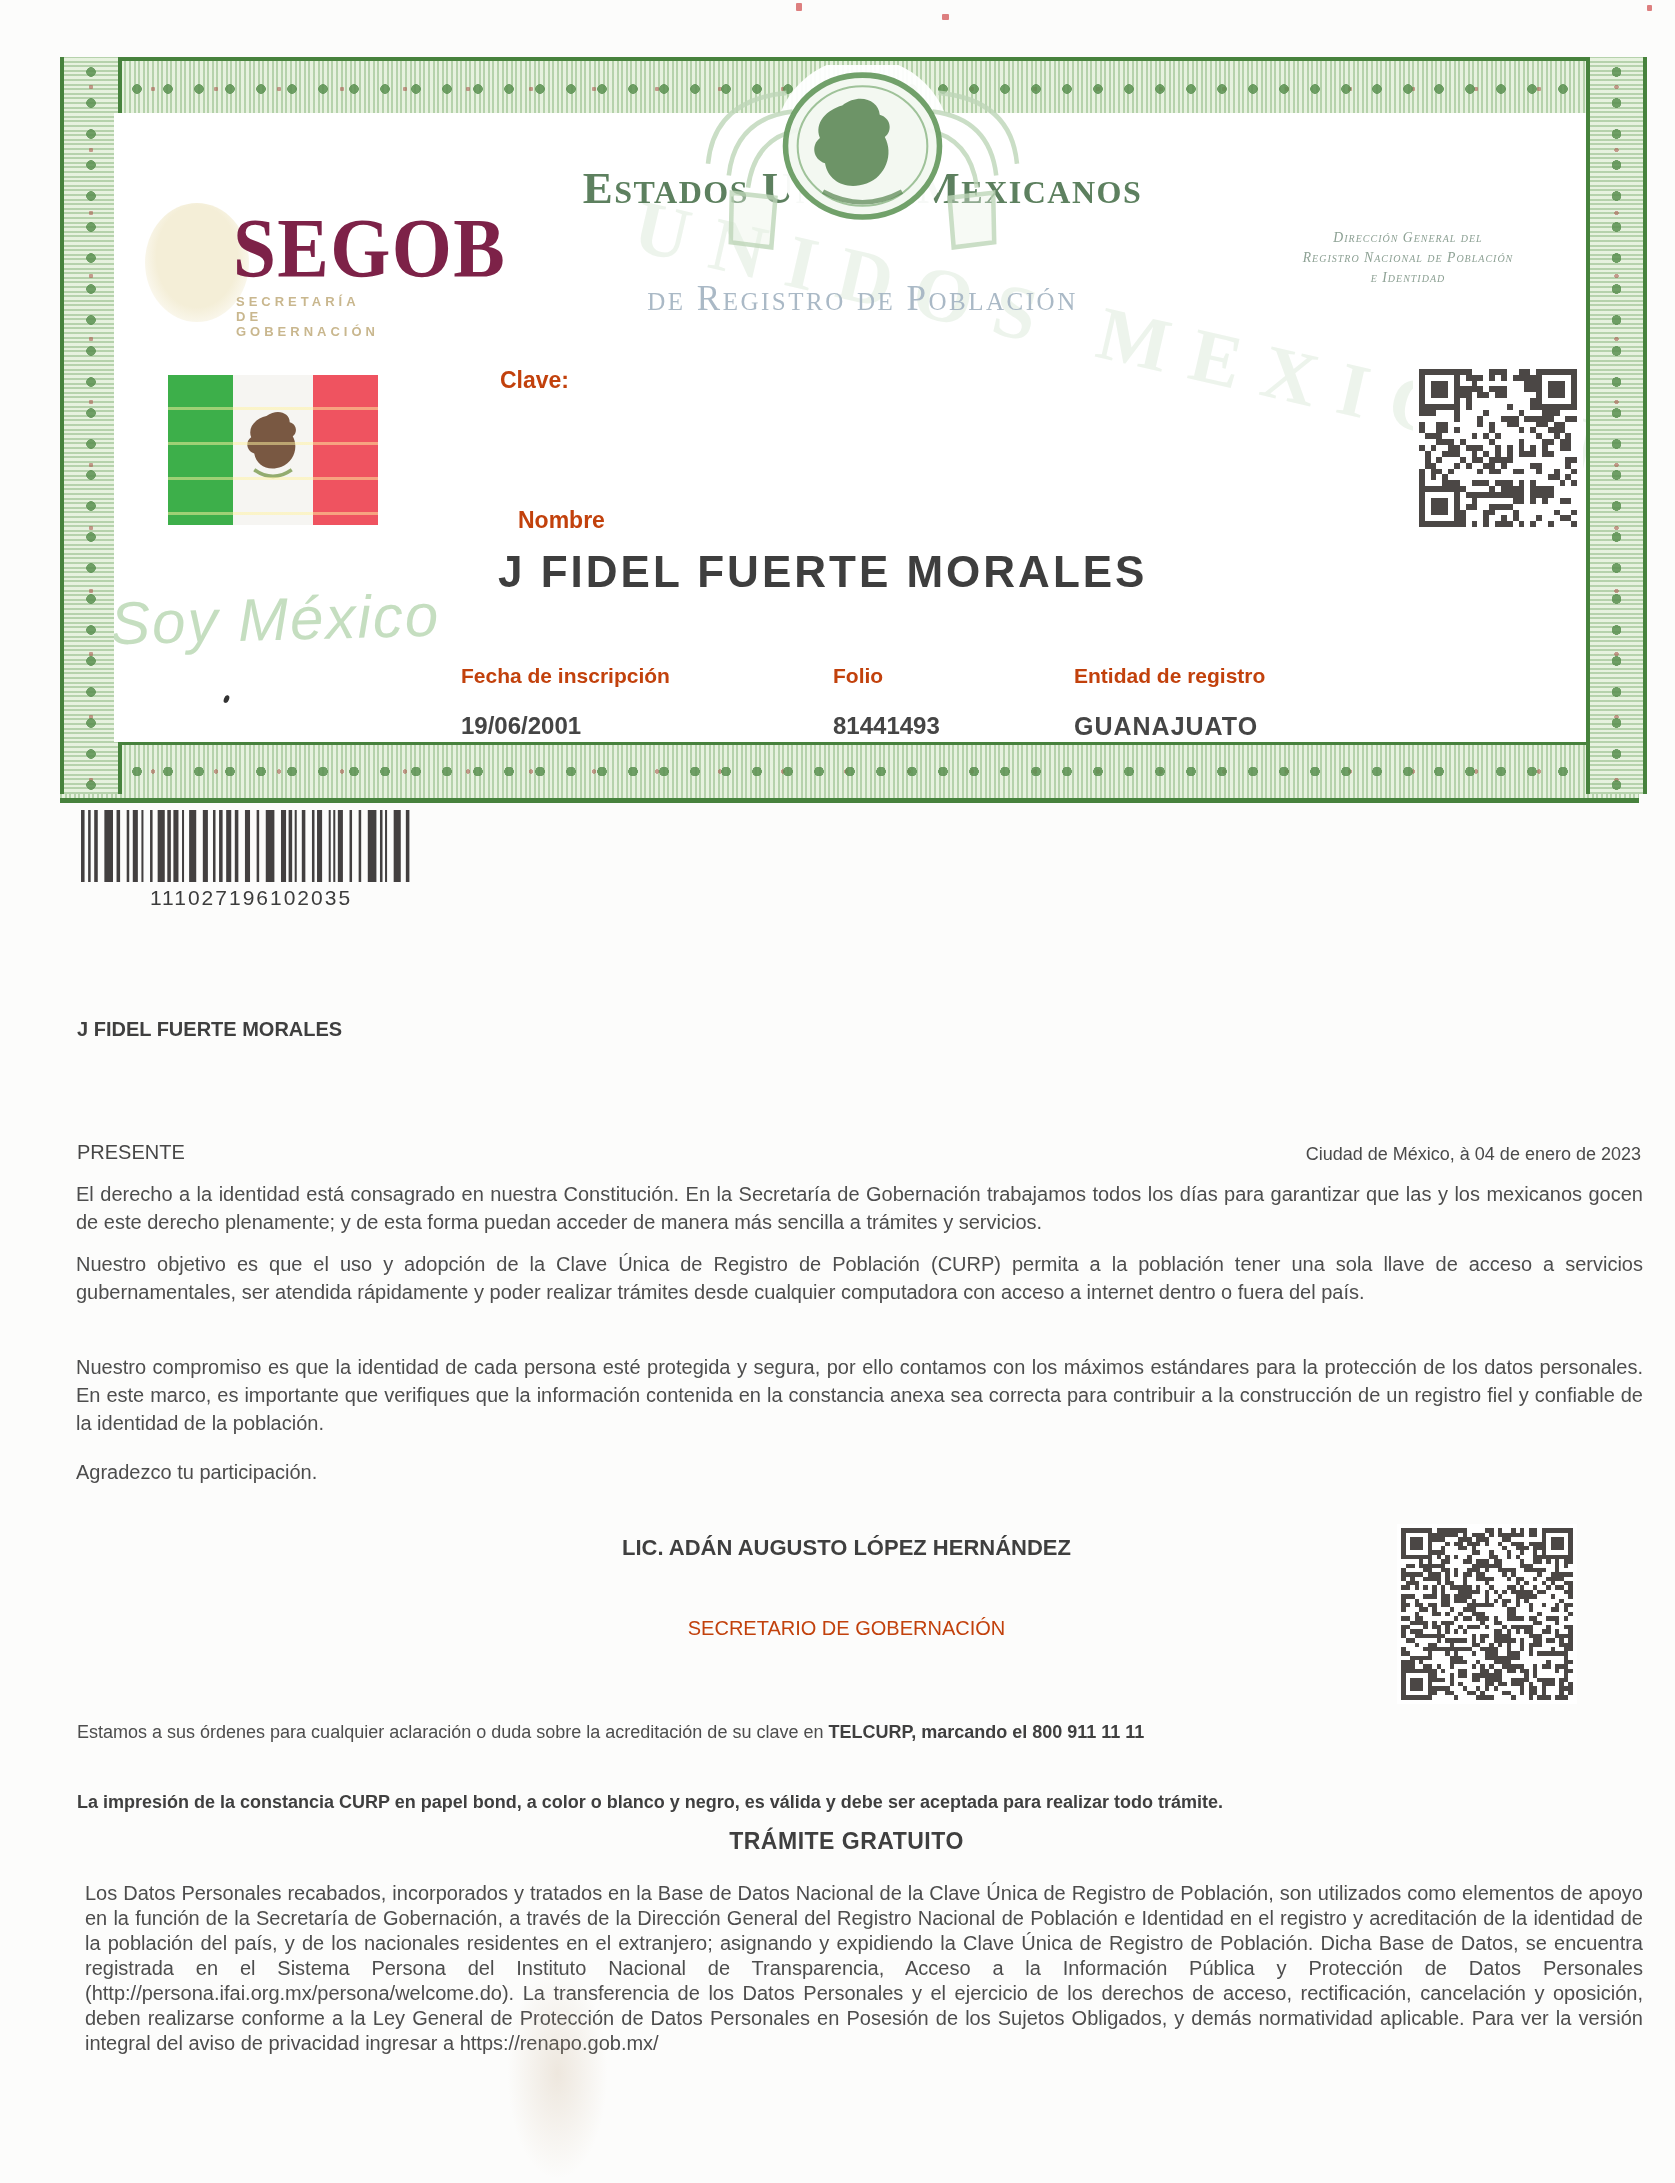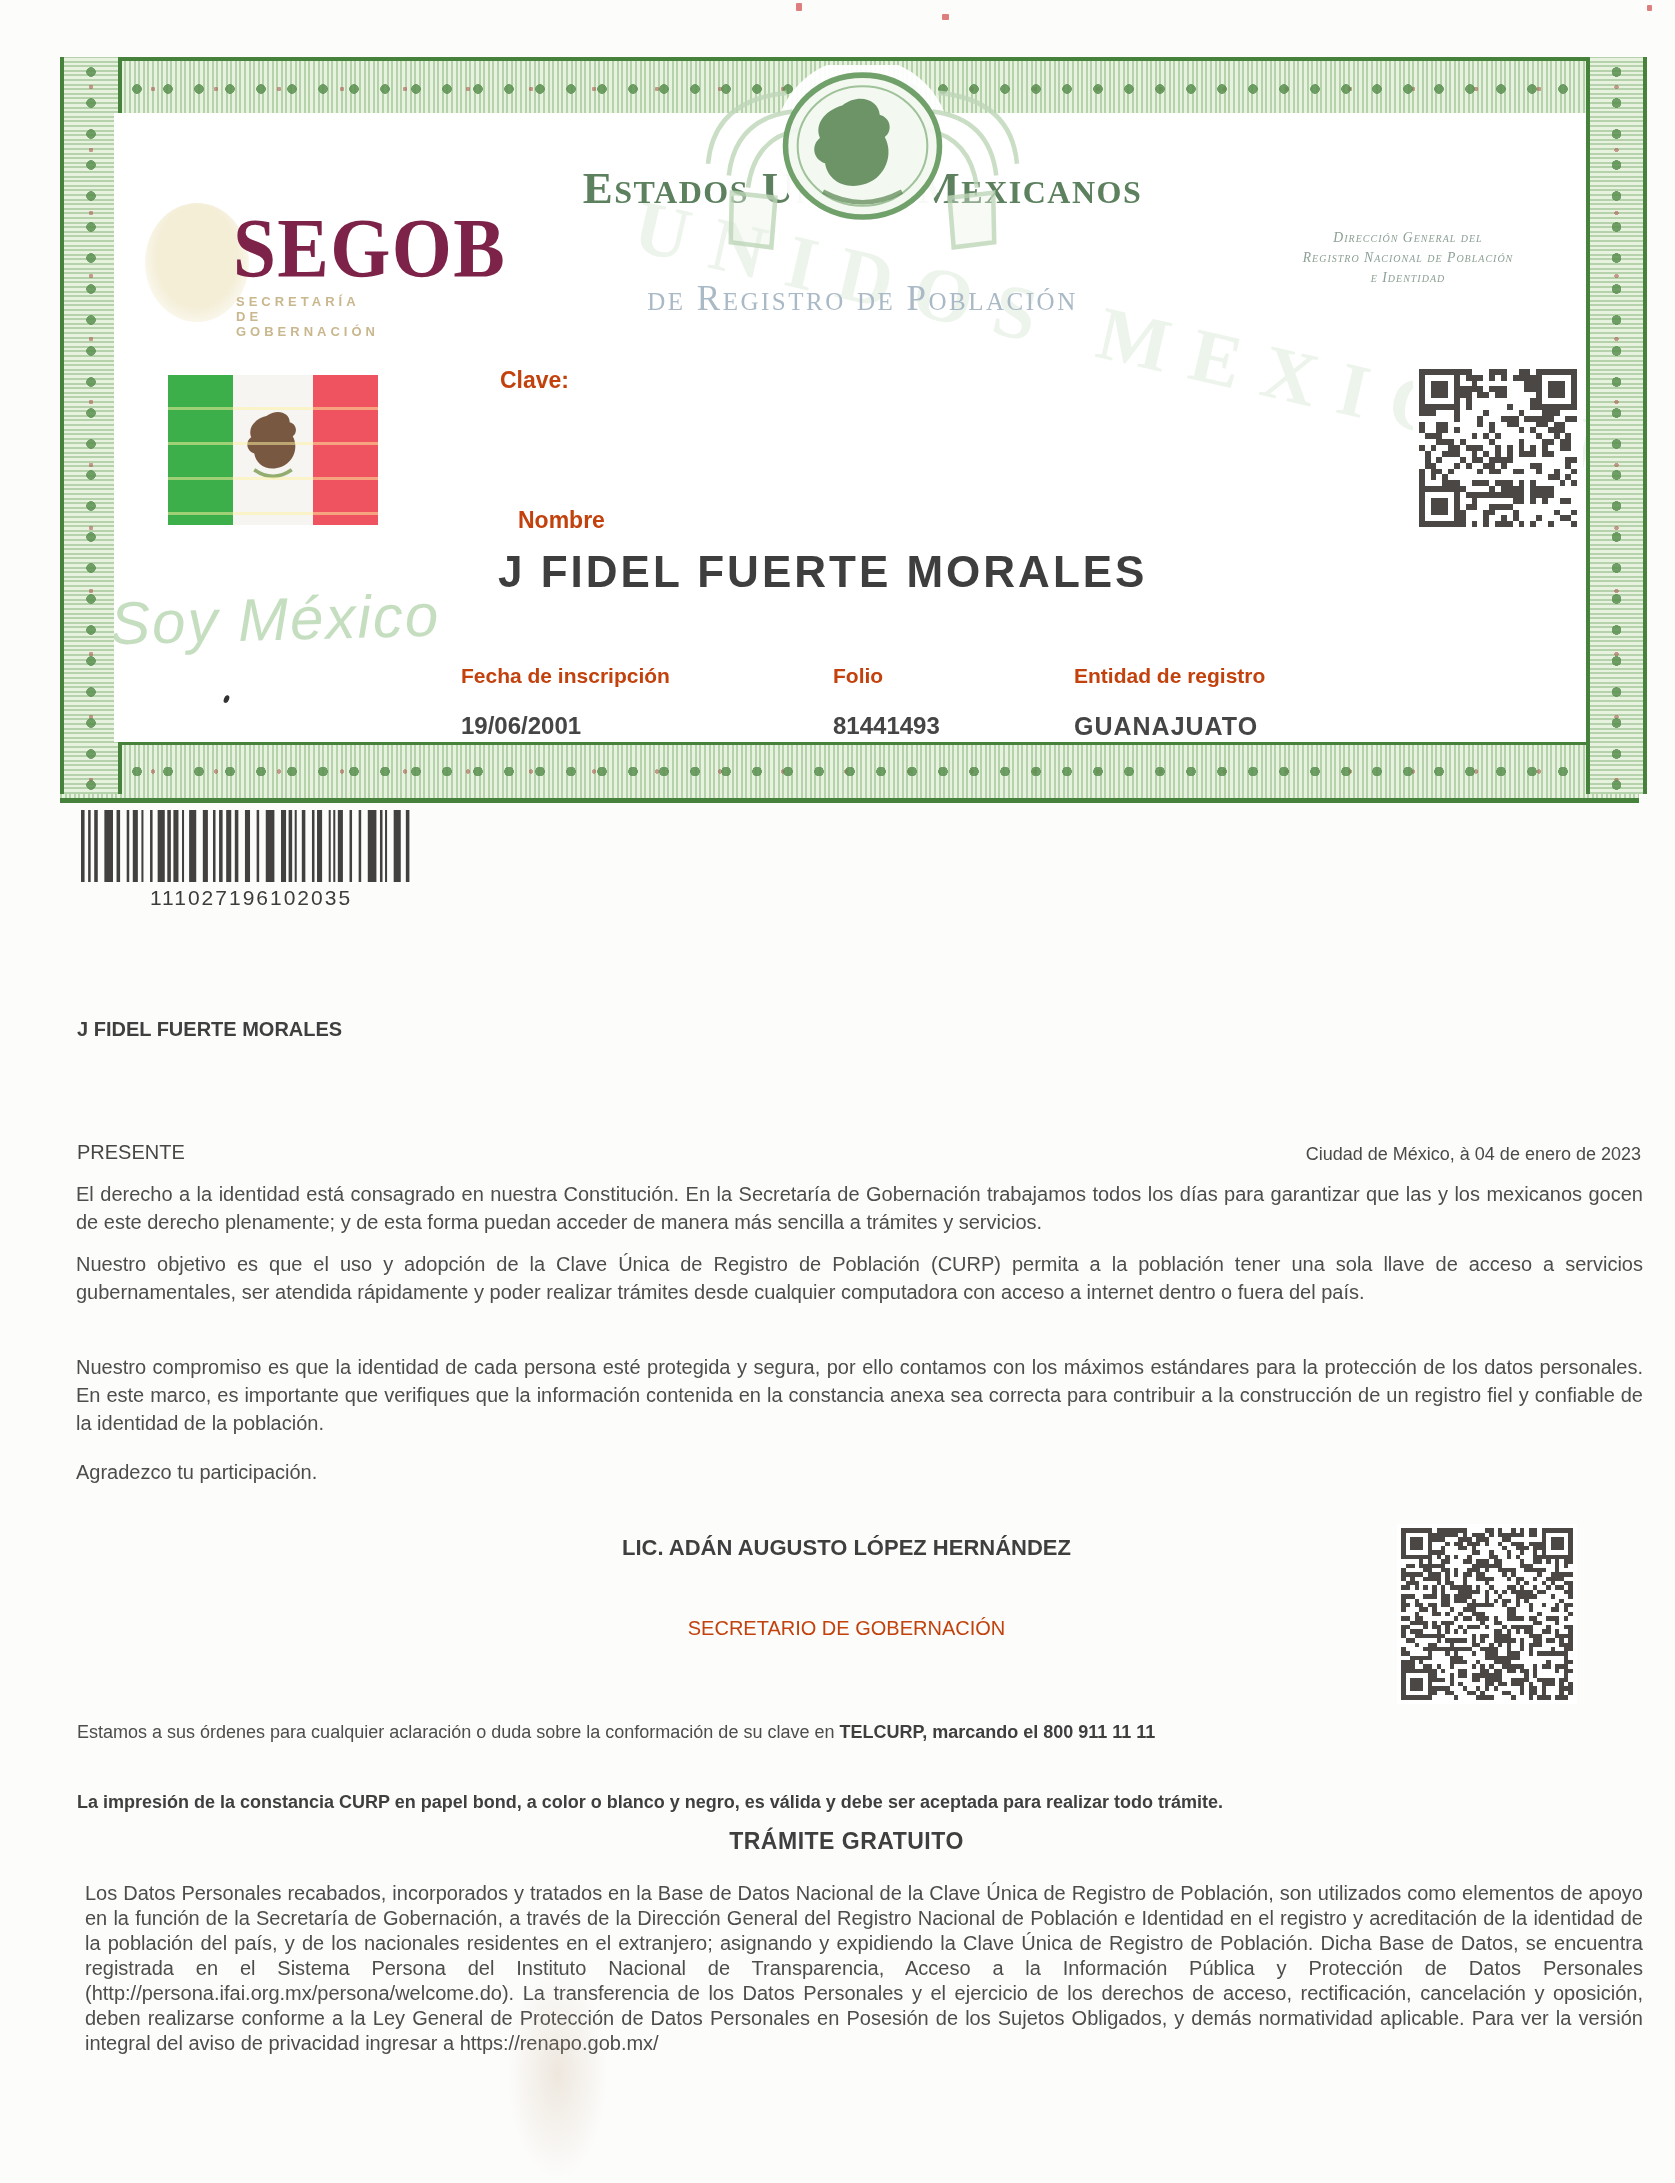--- a/index.html
+++ b/index.html
@@ -1098,21 +1098,21 @@
         <rect x="3" y="3" width="3" height="3" fill="#4b4745"></rect>
         <rect x="33" y="1" width="7" height="7" fill="#4b4745"></rect>
         <rect x="34" y="2" width="5" height="5" fill="#ffffff"></rect>
         <rect x="35" y="3" width="3" height="3" fill="#4b4745"></rect>
         <rect x="1" y="33" width="7" height="7" fill="#4b4745"></rect>
         <rect x="2" y="34" width="5" height="5" fill="#ffffff"></rect>
         <rect x="3" y="35" width="3" height="3" fill="#4b4745"></rect>
       </svg></div>
 
   <div class="abs" style="left:77px;top:1722px;font-size:18px;white-space:nowrap;color:#4d4d4d;">
-    <span>Estamos a sus órdenes para cualquier aclaración o duda sobre la conformación de su clave en </span><span class="b">TELCURP, marcando el 800 911 11 11</span>
+    <span>Estamos a sus órdenes para cualquier aclaración o duda sobre la acreditación de su clave en </span><span class="b">TELCURP, marcando el 800 911 11 11</span>
   </div>
 
   <div class="abs b" style="left:77px;top:1792px;font-size:18px;white-space:nowrap;">La impresión de la constancia CURP en papel bond, a color o blanco y negro, es válida y debe ser aceptada para realizar todo trámite.</div>
 
   <div class="abs b" style="left:76px;top:1828px;width:1541px;text-align:center;font-size:23px;letter-spacing:0.5px;">TRÁMITE GRATUITO</div>
 
   <div class="abs letter" style="left:85px;top:1881px;width:1558px;line-height:25px;">Los Datos Personales recabados, incorporados y tratados en la Base de Datos Nacional de la Clave Única de Registro de Población, son utilizados como elementos de apoyo en la función de la Secretaría de Gobernación, a través de la Dirección General del Registro Nacional de Población e Identidad en el registro y acreditación de la identidad de la población del país, y de los nacionales residentes en el extranjero; asignando y expidiendo la Clave Única de Registro de Población. Dicha Base de Datos, se encuentra registrada en el Sistema Persona del Instituto Nacional de Transparencia, Acceso a la Información Pública y Protección de Datos Personales (http://persona.ifai.org.mx/persona/welcome.do). La transferencia de los Datos Personales y el ejercicio de los derechos de acceso, rectificación, cancelación y oposición, deben realizarse conforme a la Ley General de Protección de Datos Personales en Posesión de los Sujetos Obligados, y demás normatividad aplicable. Para ver la versión integral del aviso de privacidad ingresar a https://renapo.gob.mx/</div>
 
   <div class="redspeck" style="left:796px;top:3px;width:6px;height:8px;"></div>
   <div class="redspeck" style="left:942px;top:14px;width:7px;height:6px;"></div>

